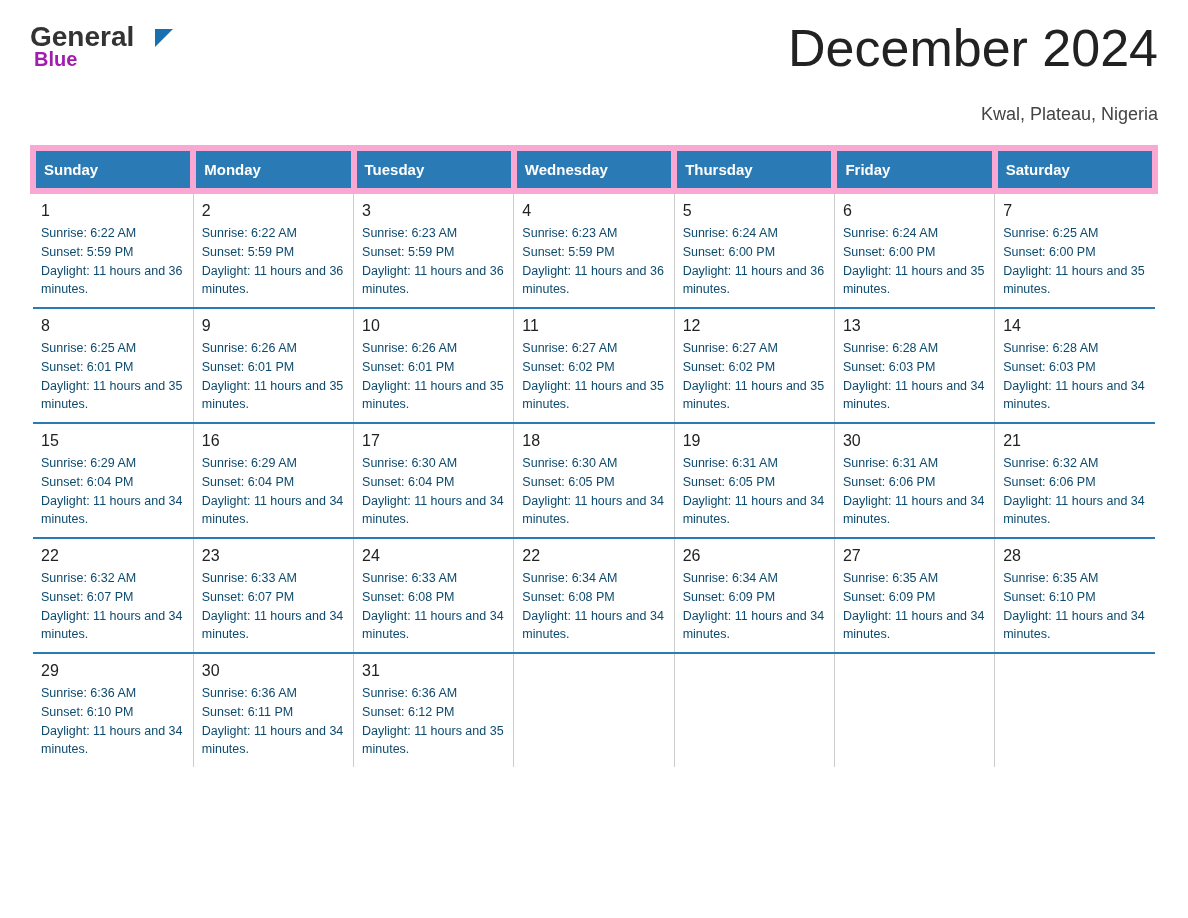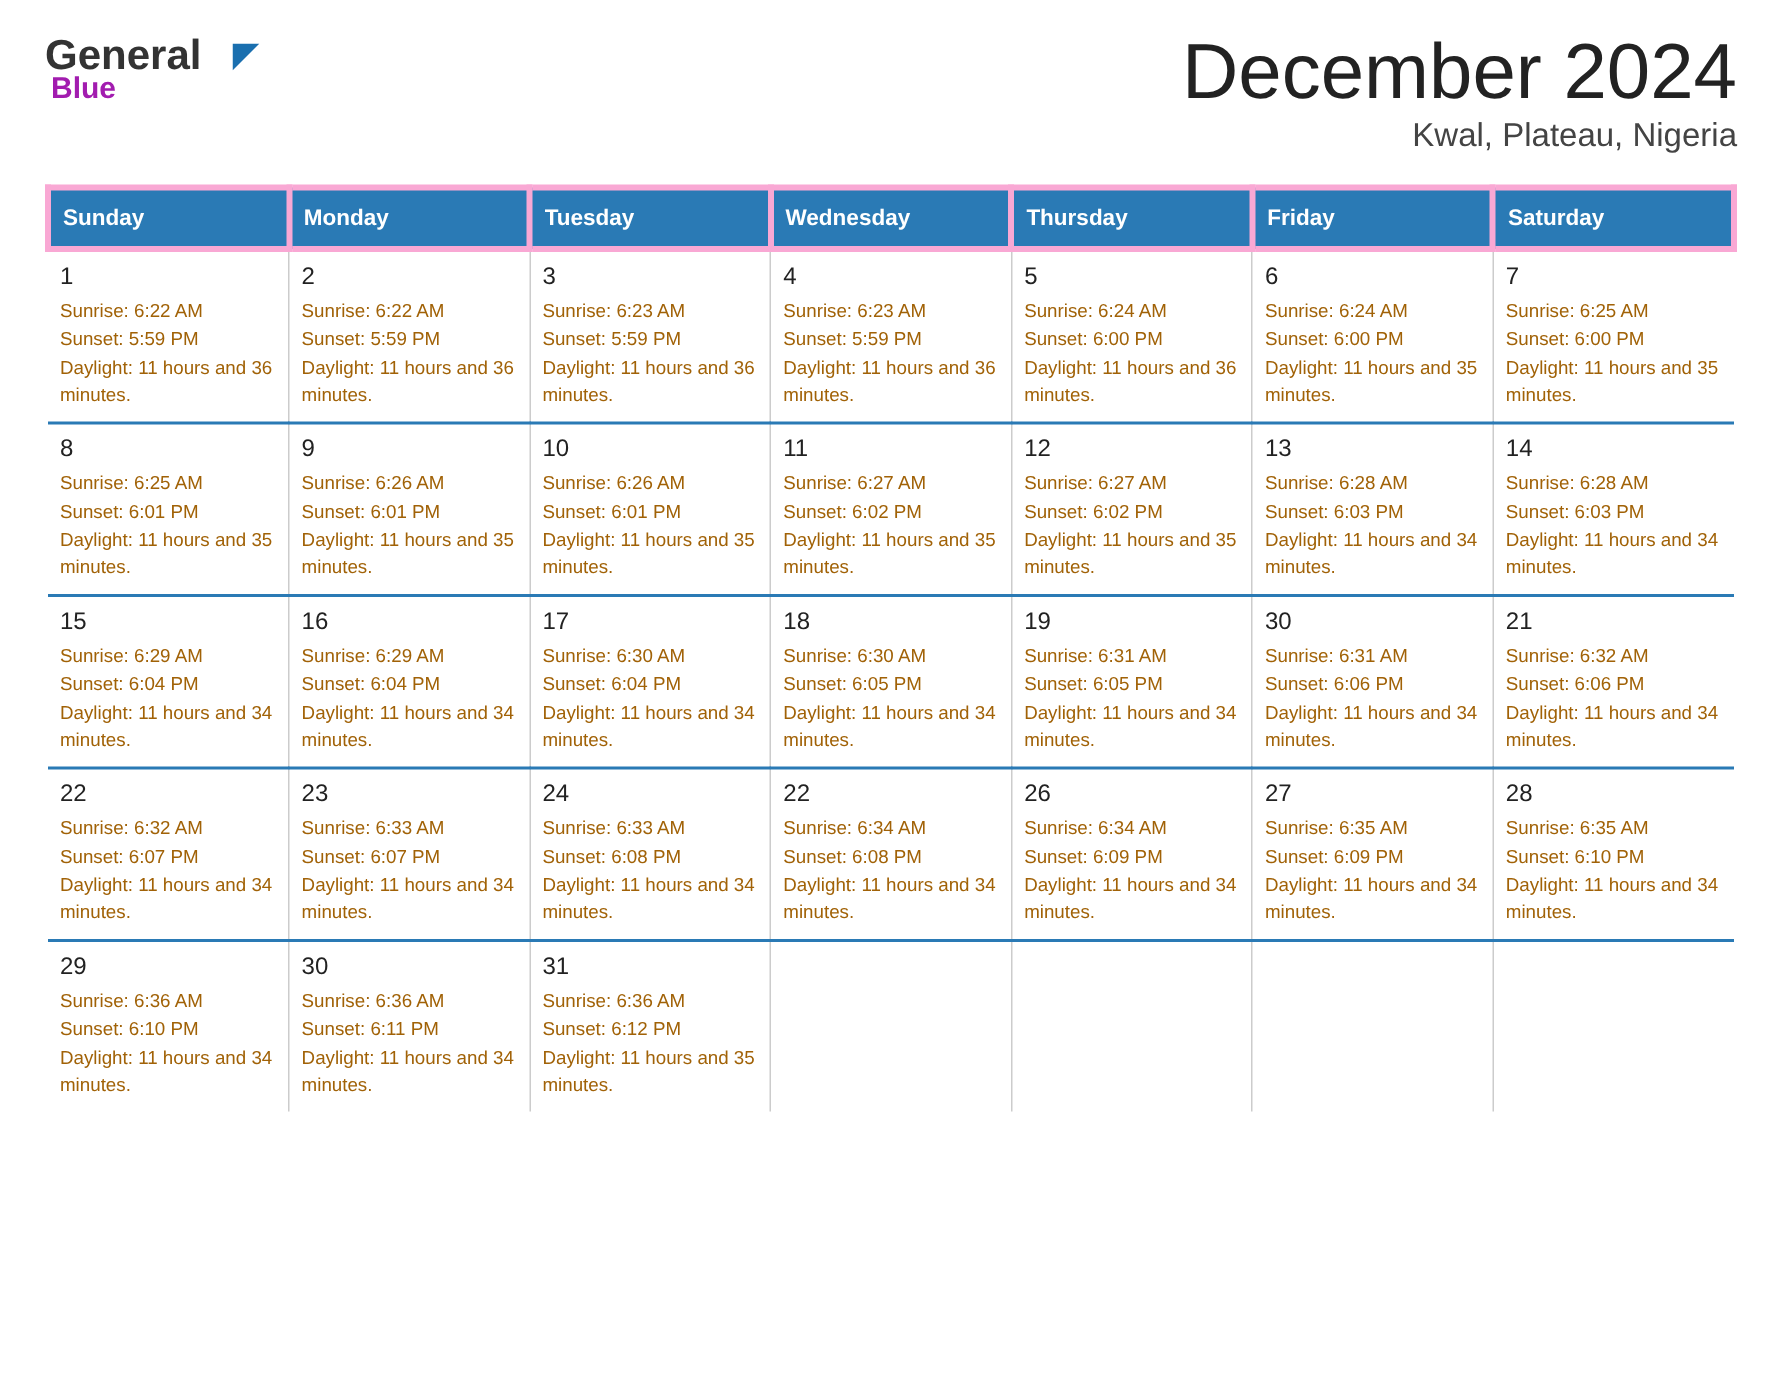--- a/index.html
+++ b/index.html
@@ -34,37 +34,38 @@
     .title-block {
       text-align: right;
     }
     .title-block h1 {
       font-size: 52px;
       font-weight: normal;
       color: #222;
       line-height: 1.1;
     }
     .title-block h2 {
-      font-size: 22px;
+      font-size: 18px;
       font-weight: normal;
       color: #444;
+      margin-top: 27px;
     }
     table {
       width: 100%;
       border-collapse: collapse;
       table-layout: fixed;
     }
     thead tr th {
       background-color: #2a7ab5;
       color: #fff;
       padding: 10px 8px;
       font-size: 15px;
       font-weight: bold;
       text-align: left;
-      border: 4px solid #f9a8d4;
+      border: 6px solid #f9a8d4;
     }
     tbody tr {
       border-top: 2px solid #2a7ab5;
     }
     tbody tr td {
       vertical-align: top;
       padding: 8px 8px;
       font-size: 13px;
       color: #222;
       border-right: 1px solid #ccc;
@@ -75,21 +76,21 @@
     }
     .day-number {
       font-size: 16px;
       font-weight: normal;
       display: block;
       margin-bottom: 4px;
     }
     .day-info {
       font-size: 12.5px;
       line-height: 1.5;
-      color: #a16207;
+      color: #0c4a6e;
     }
   </style>
 </head>
 <body>
 
 <div class="header">
   <div class="logo">
     <div class="logo-text">
       <span class="logo-general">General</span>
       <span style="display:inline-block; margin-left:2px; margin-top:2px;">

